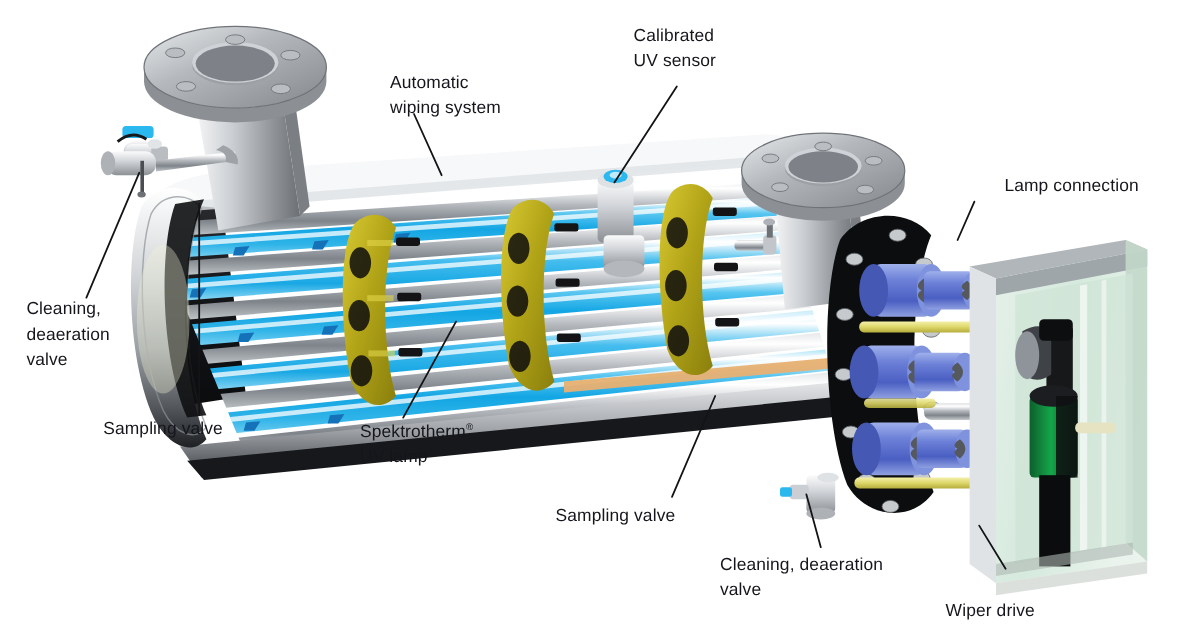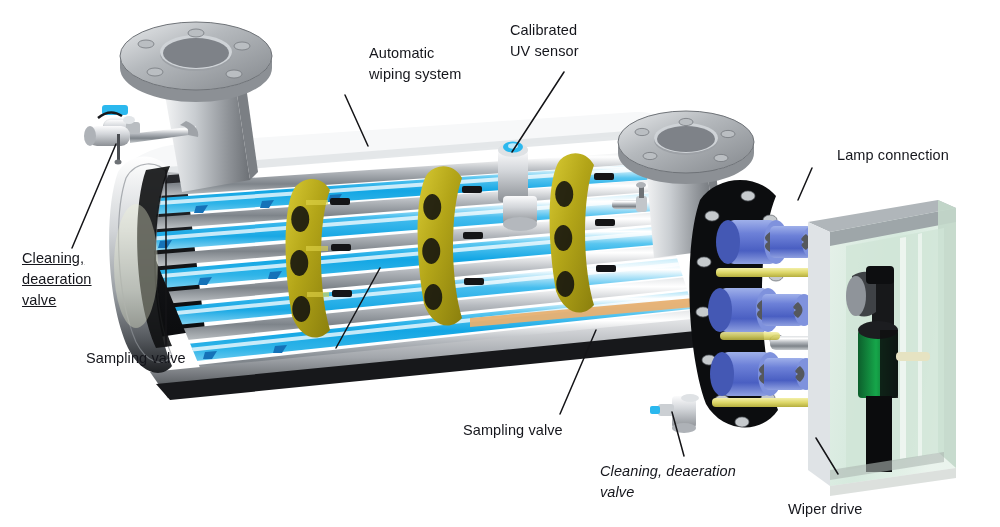--- a/index.html
+++ b/index.html
@@ -3,27 +3,27 @@
 <meta charset="utf-8">
 <style>
   html,body{margin:0;padding:0;background:#fff;}
   body{width:1000px;height:527px;position:relative;overflow:hidden;
        font-family:"Liberation Sans","DejaVu Sans",sans-serif;}
   #stage{position:absolute;left:0;top:0;width:1000px;height:527px;background:#ffffff;}
   #art{position:absolute;left:0;top:0;width:1000px;height:527px;}
   .lbl{position:absolute;font-size:14.5px;line-height:21px;color:#15161c;
        letter-spacing:.1px;white-space:pre-line;font-weight:400;}
   .lbl sup{font-size:8px;vertical-align:super;line-height:0;}
-  #l-clean-left{left:22px;  top:248px;text-decoration:underline;}
+  #l-clean-left{left:22px;  top:248px;}
   #l-sampling1 {left:86px;  top:348px;}
-  #l-wiping    {left:325px; top:43px;margin-left:44px;}
-  #l-sensor    {left:510px; top:20px;}
+  #l-wiping    {left:325px; top:59px;}
+  #l-sensor    {left:528px; top:20px;}
   #l-lamp      {left:300px; top:350px;}
   #l-sampling2 {left:463px; top:420px;}
-  #l-clean-br  {left:600px; top:461px;font-style:italic;}
+  #l-clean-br  {left:600px; top:461px;}
   #l-conn      {left:837px; top:145px;}
   #l-wiper     {left:788px; top:499px;}
 </style>
 </head>
 <body>
 
 <div id="stage">
 
   <svg id="art" viewBox="0 0 1000 527">
     <defs>
@@ -421,20 +421,21 @@
 valve</div>
 
   <div class="lbl" id="l-sampling1">Sampling valve</div>
 
   <div class="lbl" id="l-wiping">Automatic
 wiping system</div>
 
   <div class="lbl" id="l-sensor">Calibrated
 UV sensor</div>
 
+  <div class="lbl" id="l-lamp"><span>Spektrotherm</span><sup>®</sup><br><span>UV lamp</span></div>
 
   <div class="lbl" id="l-sampling2">Sampling valve</div>
 
   <div class="lbl" id="l-clean-br">Cleaning, deaeration
 valve</div>
 
   <div class="lbl" id="l-conn">Lamp connection</div>
 
   <div class="lbl" id="l-wiper">Wiper drive</div>
 

